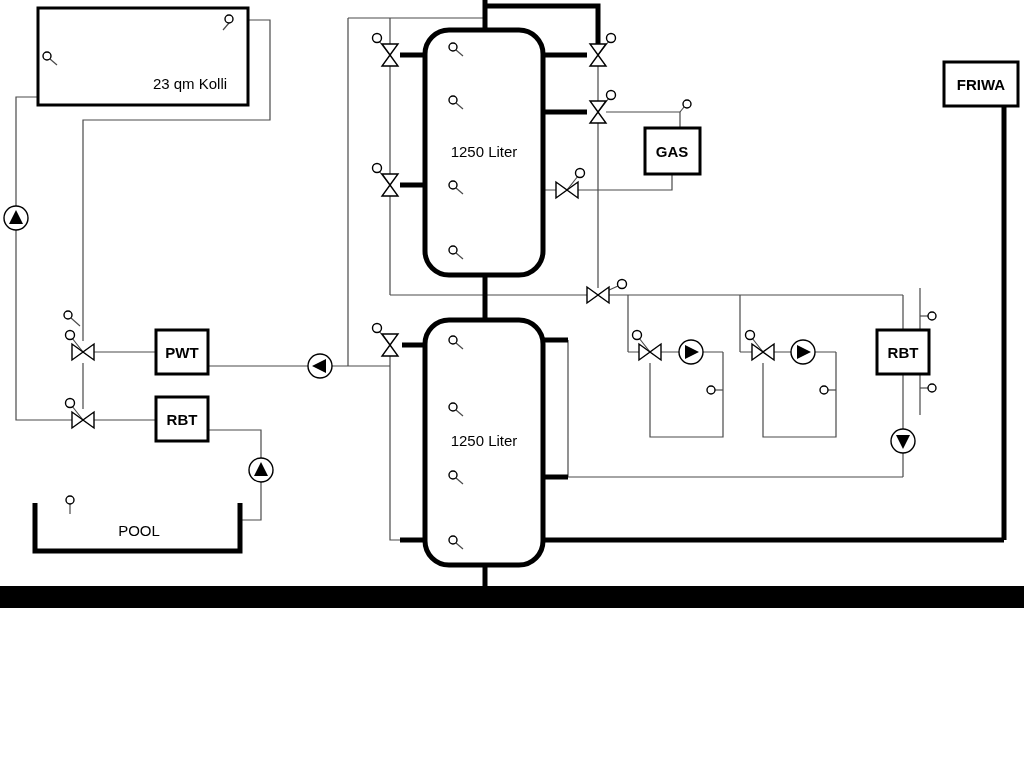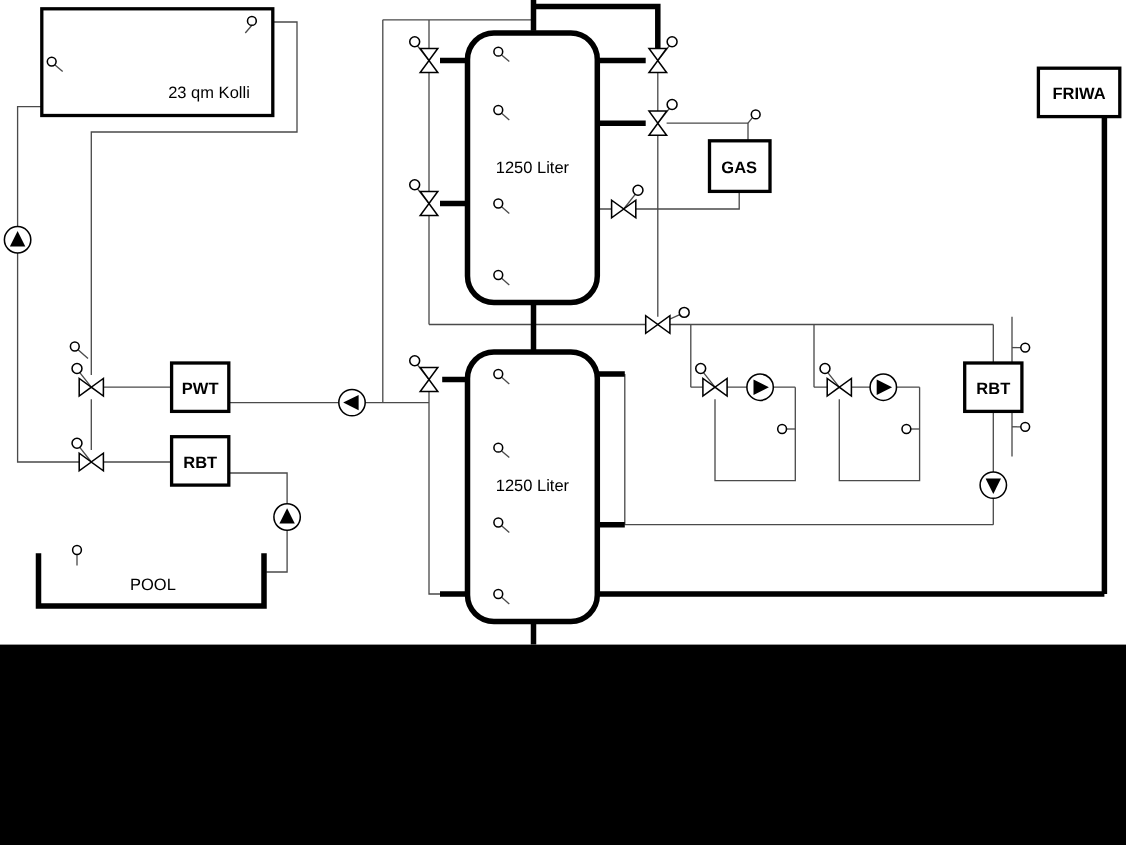--- a/index.html
+++ b/index.html
@@ -1,16 +1,16 @@
 <!DOCTYPE html>
 <html><head>
 <meta charset="utf-8">
 <style>
   html,body { margin:0; padding:0; background:#ffffff; }
-  .stage { position:relative; width:1024px; height:768px; background:#ffffff; overflow:hidden; }
+  .stage { position:relative; width:1024px; height:608px; background:#ffffff; overflow:hidden; }
   svg { display:block; }
   .pipe-thin  { stroke:#4a4a4a; stroke-width:1.2; fill:none; }
   .pipe-thick { stroke:#000000; stroke-width:5;   fill:none; }
   .box  { fill:#ffffff; stroke:#000000; stroke-width:3; }
   .tank { fill:#ffffff; stroke:#000000; stroke-width:5; }
   .pool { fill:none;    stroke:#000000; stroke-width:5; }
   .sym  { fill:#ffffff; stroke:#000000; stroke-width:1.4; }
   .tri  { fill:#000000; stroke:none; }
   .lbl   { font-family:"Liberation Sans", sans-serif; font-size:15px; fill:#000; text-anchor:middle; }
   .lbl-b { font-weight:bold; }

